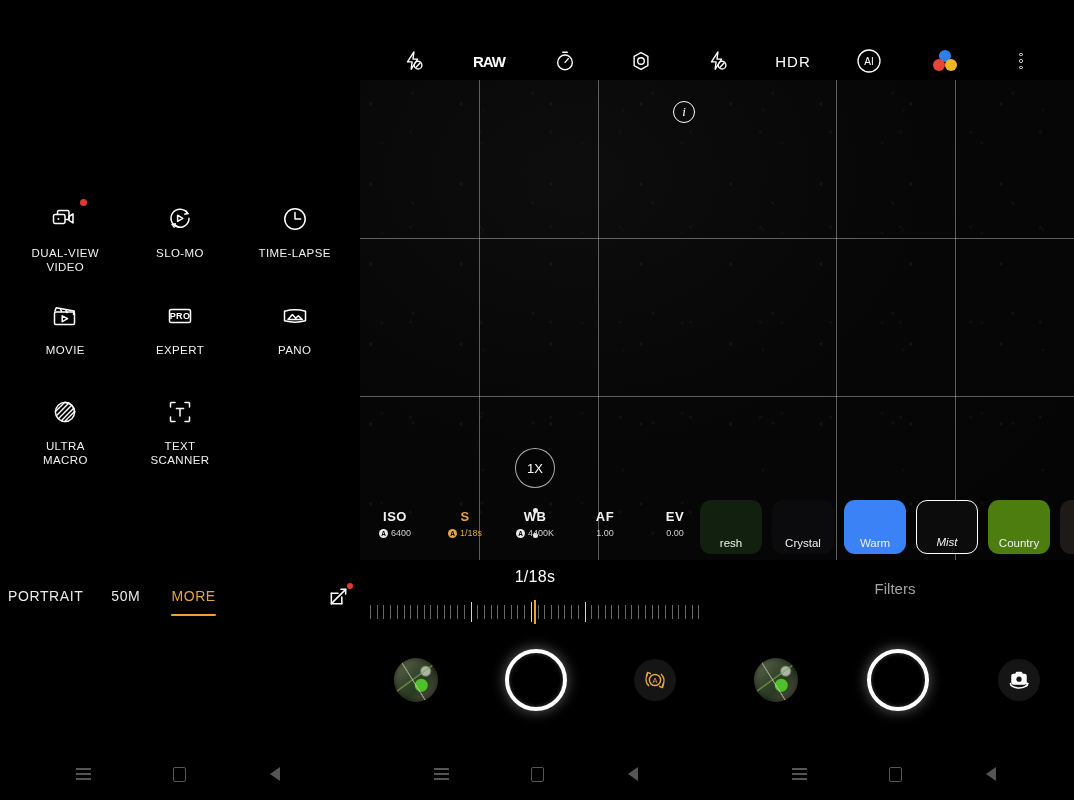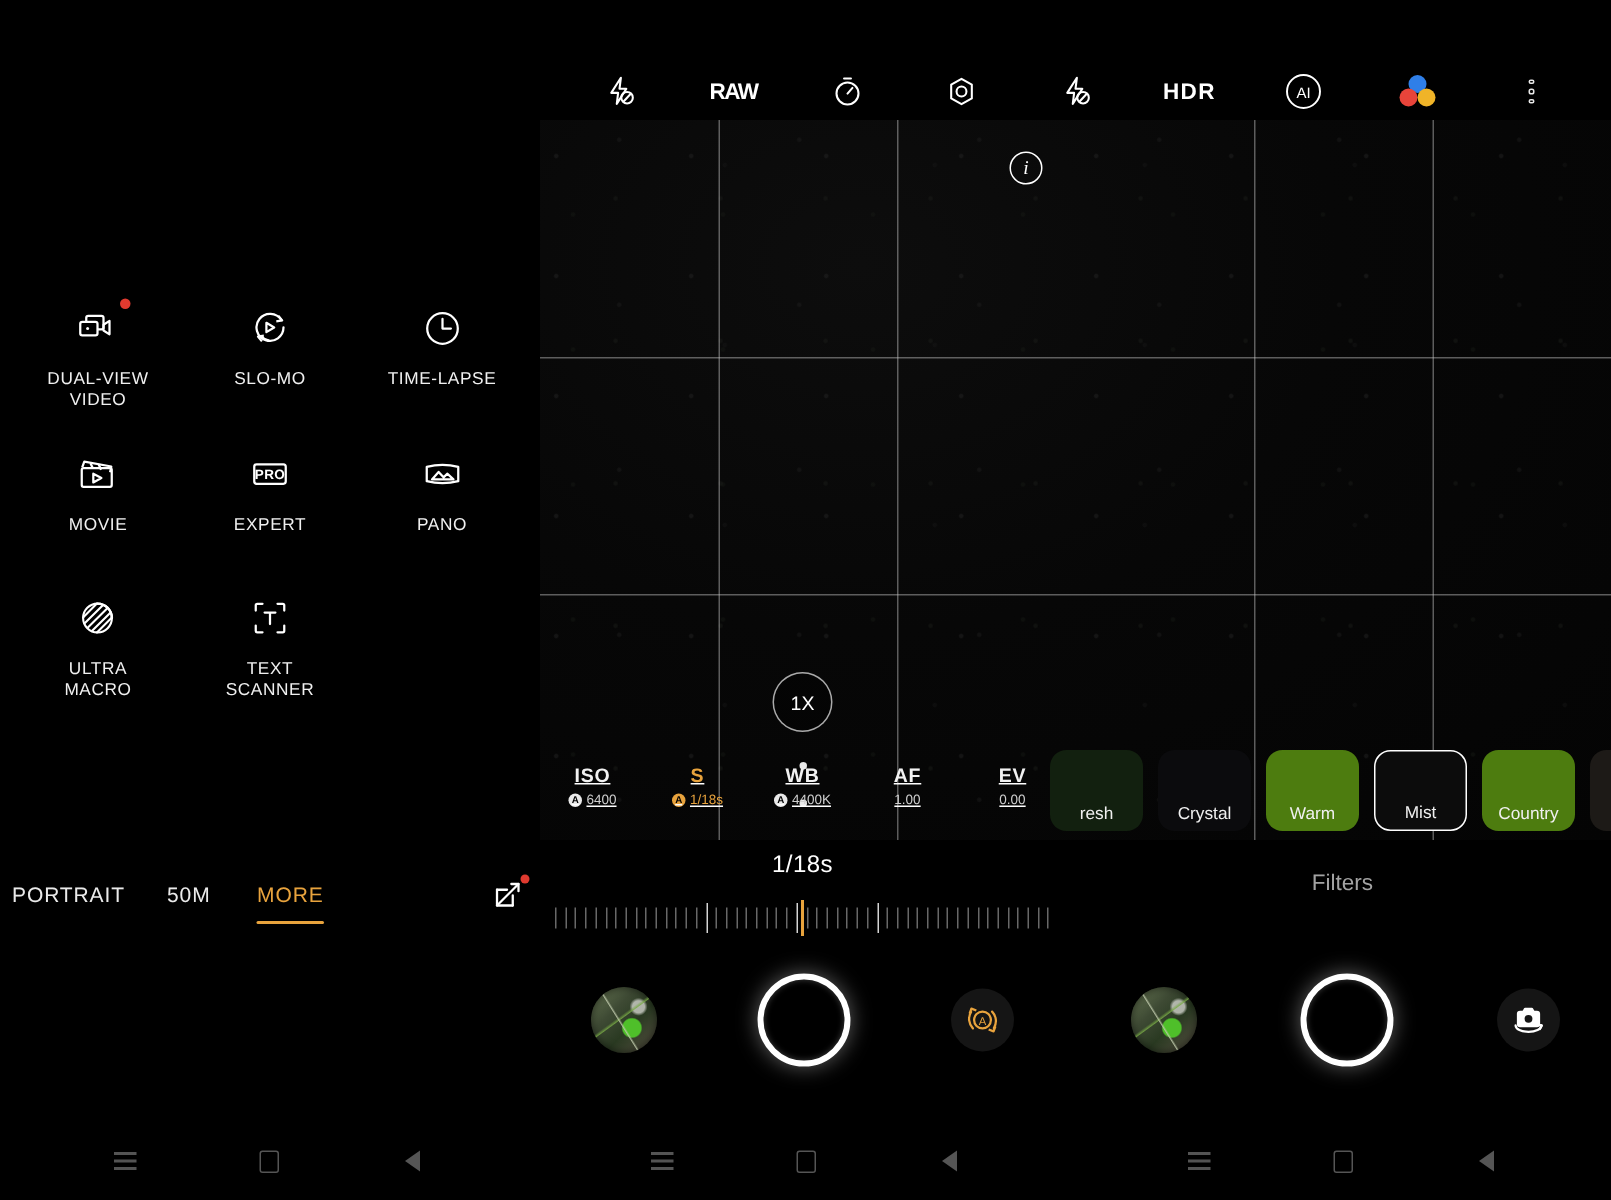--- a/index.html
+++ b/index.html
@@ -12,21 +12,21 @@
   #app { position:absolute; inset:0; background:#000; }
 
   
   .topbar {
     position:absolute; left:360px; top:40px; width:714px; height:42px;
     display:flex; align-items:center; justify-content:space-between;
     padding:0 30px;
   }
   .tb-item { display:flex; align-items:center; justify-content:center;
              width:46px; height:34px; cursor:pointer; }
-  .tb-text { font-size:15px; letter-spacing:1px; color:#fff; font-weight:700; }
+  .tb-text { font-size:15px; letter-spacing:1px; color:#fff; font-weight:400; }
   .raw-txt { font-size:15px; letter-spacing:-1px; font-weight:600; }
 
   .dots3 { display:flex; flex-direction:column; align-items:center; gap:3px; }
   .dots3 i { width:3.5px; height:3.5px; border-radius:50%; border:1px solid #e8e8e8; display:block; }
 
   .colorlens { position:relative; width:24px; height:22px; }
   .colorlens span { position:absolute; width:12px; height:12px; border-radius:50%; }
   .cl-b { background:#2f7fe8; left:6px; top:0; }
   .cl-r { background:#e8443a; left:0px; top:9px; }
   .cl-y { background:#f0b428; left:12px; top:9px; }
@@ -67,41 +67,41 @@
     display:flex; align-items:center; justify-content:center;
     font-size:13px; color:#fff; cursor:pointer; background:rgba(0,0,0,.25);
   }
   .zoom-dot { width:5px; height:5px; border-radius:50%; background:#e9e9e9; cursor:pointer; }
 
   
   .pro-strip {
     position:absolute; left:360px; top:505px; width:350px; height:50px;
     display:flex; align-items:flex-start; padding-top:4px;
   }
-  .pro-item { flex:1; text-align:center; cursor:pointer; position:relative;text-decoration:underline; }
+  .pro-item { flex:1; text-align:center; cursor:pointer; position:relative; }
   .pro-label { font-size:13px; font-weight:700; letter-spacing:.5px; color:#f2f2f2; }
   .pro-val { font-size:9px; margin-top:4px; color:#cfcfcf; display:flex;
              align-items:center; justify-content:center; gap:3px; }
   .pro-a { width:9px; height:9px; border-radius:50%; background:#e9e9e9; color:#000;
            font-size:6.5px; line-height:9px; text-align:center; font-weight:700; }
   .pro-item.active .pro-label { color:#e8a33d; }
   .pro-item.active .pro-val  { color:#e8a33d; }
   .pro-item.active .pro-a    { background:#e8a33d; color:#000; }
 
   
   .filters-strip {
     position:absolute; left:700px; top:496px; width:374px; height:62px;
     display:flex; align-items:center; gap:10px; overflow:hidden;
   }
   .filter-chip {
     position:relative; flex:0 0 auto; width:62px; height:54px; border-radius:11px;
     display:flex; align-items:flex-end; justify-content:center; padding-bottom:5px;
     font-size:11.5px; color:#f0f0f0; cursor:pointer;
   }
-  .filter-chip.selected { border:1.6px solid #fff; }
+  .filter-chip.selected { border:1.6px solid #fff;font-style:italic; }
   .filter-chip .fc-label { position:relative; z-index:2; }
 
   
   .mode-tabs { position:absolute; left:0; top:576px; width:360px; height:40px;
                display:flex; align-items:center; }
   .mode-tab { font-size:14px; color:#eaeaea; cursor:pointer; position:relative;
               letter-spacing:.6px; padding:4px 2px; }
   .mode-tab.active { color:#e8a33d; }
   .mode-tab.active:after {
     content:""; position:absolute; left:2px; right:2px; bottom:-8px;
@@ -320,21 +320,21 @@
     </div>
   </div>
 
   <div class="filters-strip">
     <div class="filter-chip" style="background:#12200f">
       <span class="fc-label">resh</span>
     </div>
     <div class="filter-chip" style="background:#0b0b0d">
       <span class="fc-label">Crystal</span>
     </div>
-    <div class="filter-chip" style="background:#4d7c0f">
+    <div class="filter-chip" style="background:#3b82f6">
       <span class="fc-label">Warm</span>
     </div>
     <div class="filter-chip selected" style="background:#0c0c0c">
       <span class="fc-label">Mist</span>
     </div>
     <div class="filter-chip" style="background:#4d7c0f">
       <span class="fc-label">Country</span>
     </div>
     <div class="filter-chip" style="background:#1d1a17">
       

